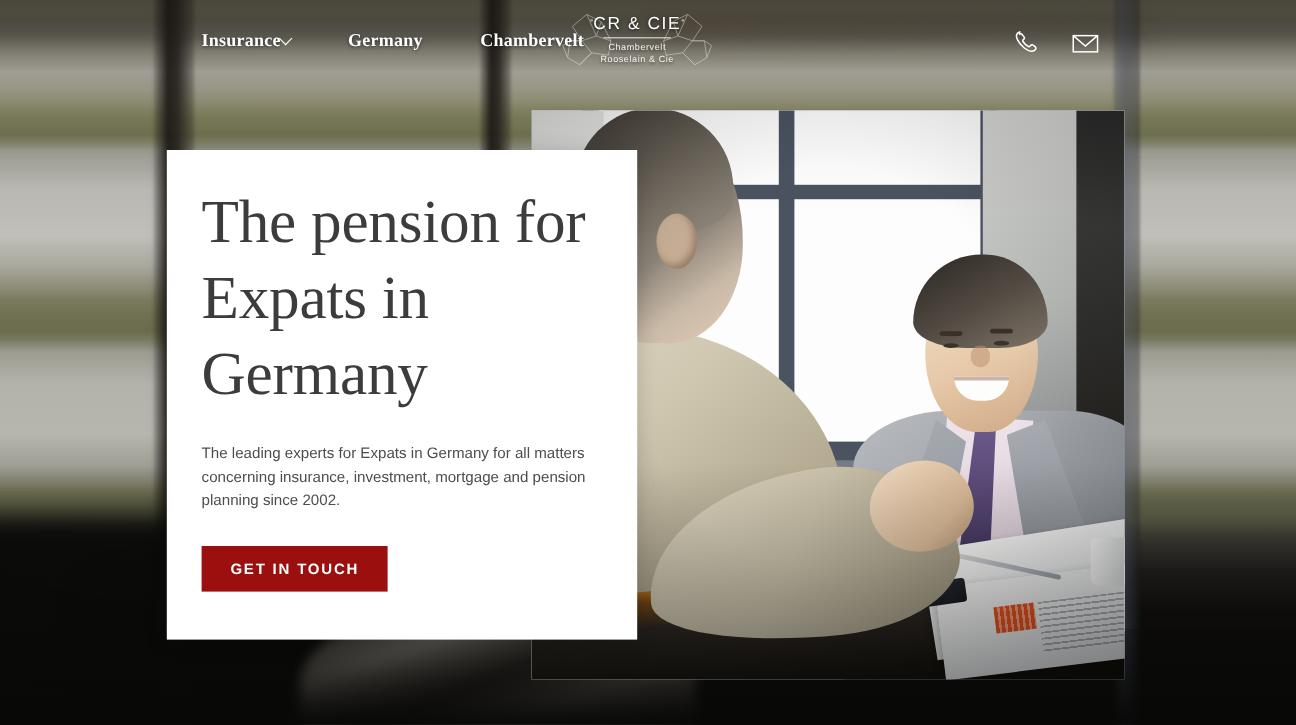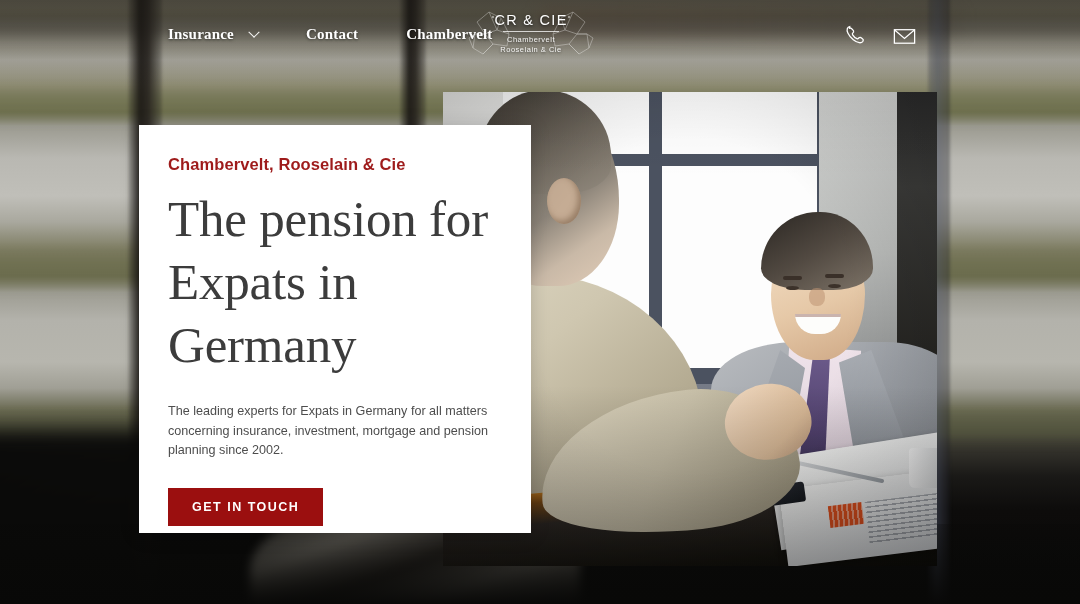--- a/index.html
+++ b/index.html
@@ -130,21 +130,21 @@
   .nav-right {
     position: absolute;
     left: 597px; top: 26px;
     display: flex;
     align-items: center;
     gap: 46px;
   }
   .nav-item {
     display: flex;
     align-items: center;
-    gap: 16px;
+    gap: 0;
     color: #ffffff;
     font-family: "Liberation Serif", serif;
     font-weight: bold;
     font-size: 15px;
     letter-spacing: 0.2px;
     white-space: nowrap;
     text-shadow: 0 1px 3px rgba(0,0,0,0.55);
     cursor: pointer;
   }
   .chev {
@@ -534,21 +534,21 @@
   </div>
 
   <div class="header">
 
     <div class="nav-left">
       <div class="nav-item">
         <span>Insurance</span>
         <span class="chev"></span>
       </div>
       <div class="nav-item">
-        <span>Contact</span>
+        <span>Germany</span>
       </div>
       <div class="nav-item">
         <span>Chambervelt</span>
       </div>
     </div>
 
     <div class="logo">
       <svg class="logo-crest" viewBox="0 0 128 60">
         <g fill="none" stroke="#ffffff" stroke-width="0.7" opacity="0.85">
           <path d="M10 18 L22 8 L34 14 L30 26 L18 30 Z"></path>
@@ -580,20 +580,19 @@
       </svg>
       <svg class="nav-icon" width="27" height="27" viewBox="0 0 28 28">
         <rect x="3.5" y="8" width="21" height="14" fill="none" stroke="#ffffff" stroke-width="1.3"></rect>
         <path d="M3.5 8 L14 17 L24.5 8" fill="none" stroke="#ffffff" stroke-width="1.3"></path>
       </svg>
     </div>
   </div>
 
   <div class="card">
     <div class="card-inner">
-      <div class="eyebrow">Chambervelt, Rooselain &amp; Cie</div>
       <h1 class="headline">The pension for Expats in Germany</h1>
       <p class="blurb">The leading experts for Expats in Germany for all matters concerning insurance, investment, mortgage and pension planning since 2002.</p>
       <button class="cta">Get in touch</button>
     </div>
   </div>
 
 </div>
 
 </body></html>

